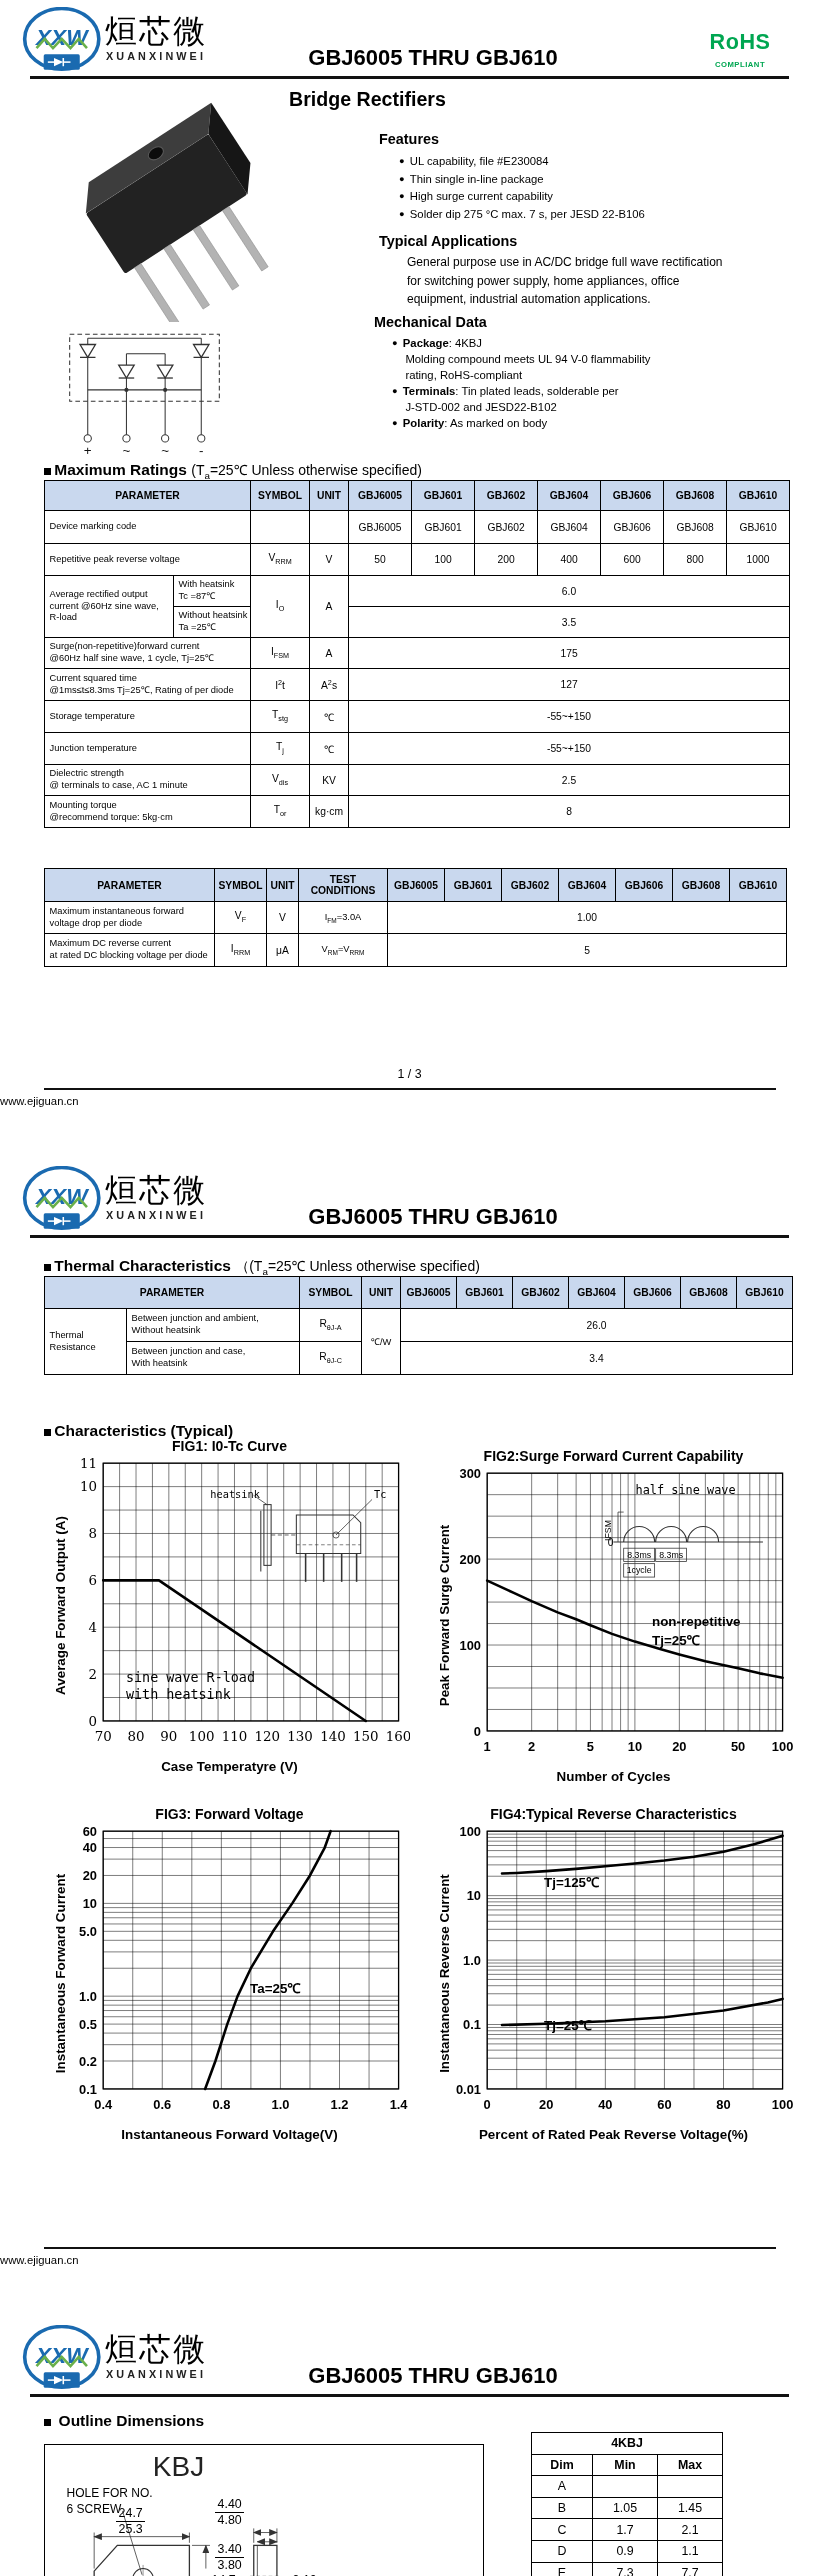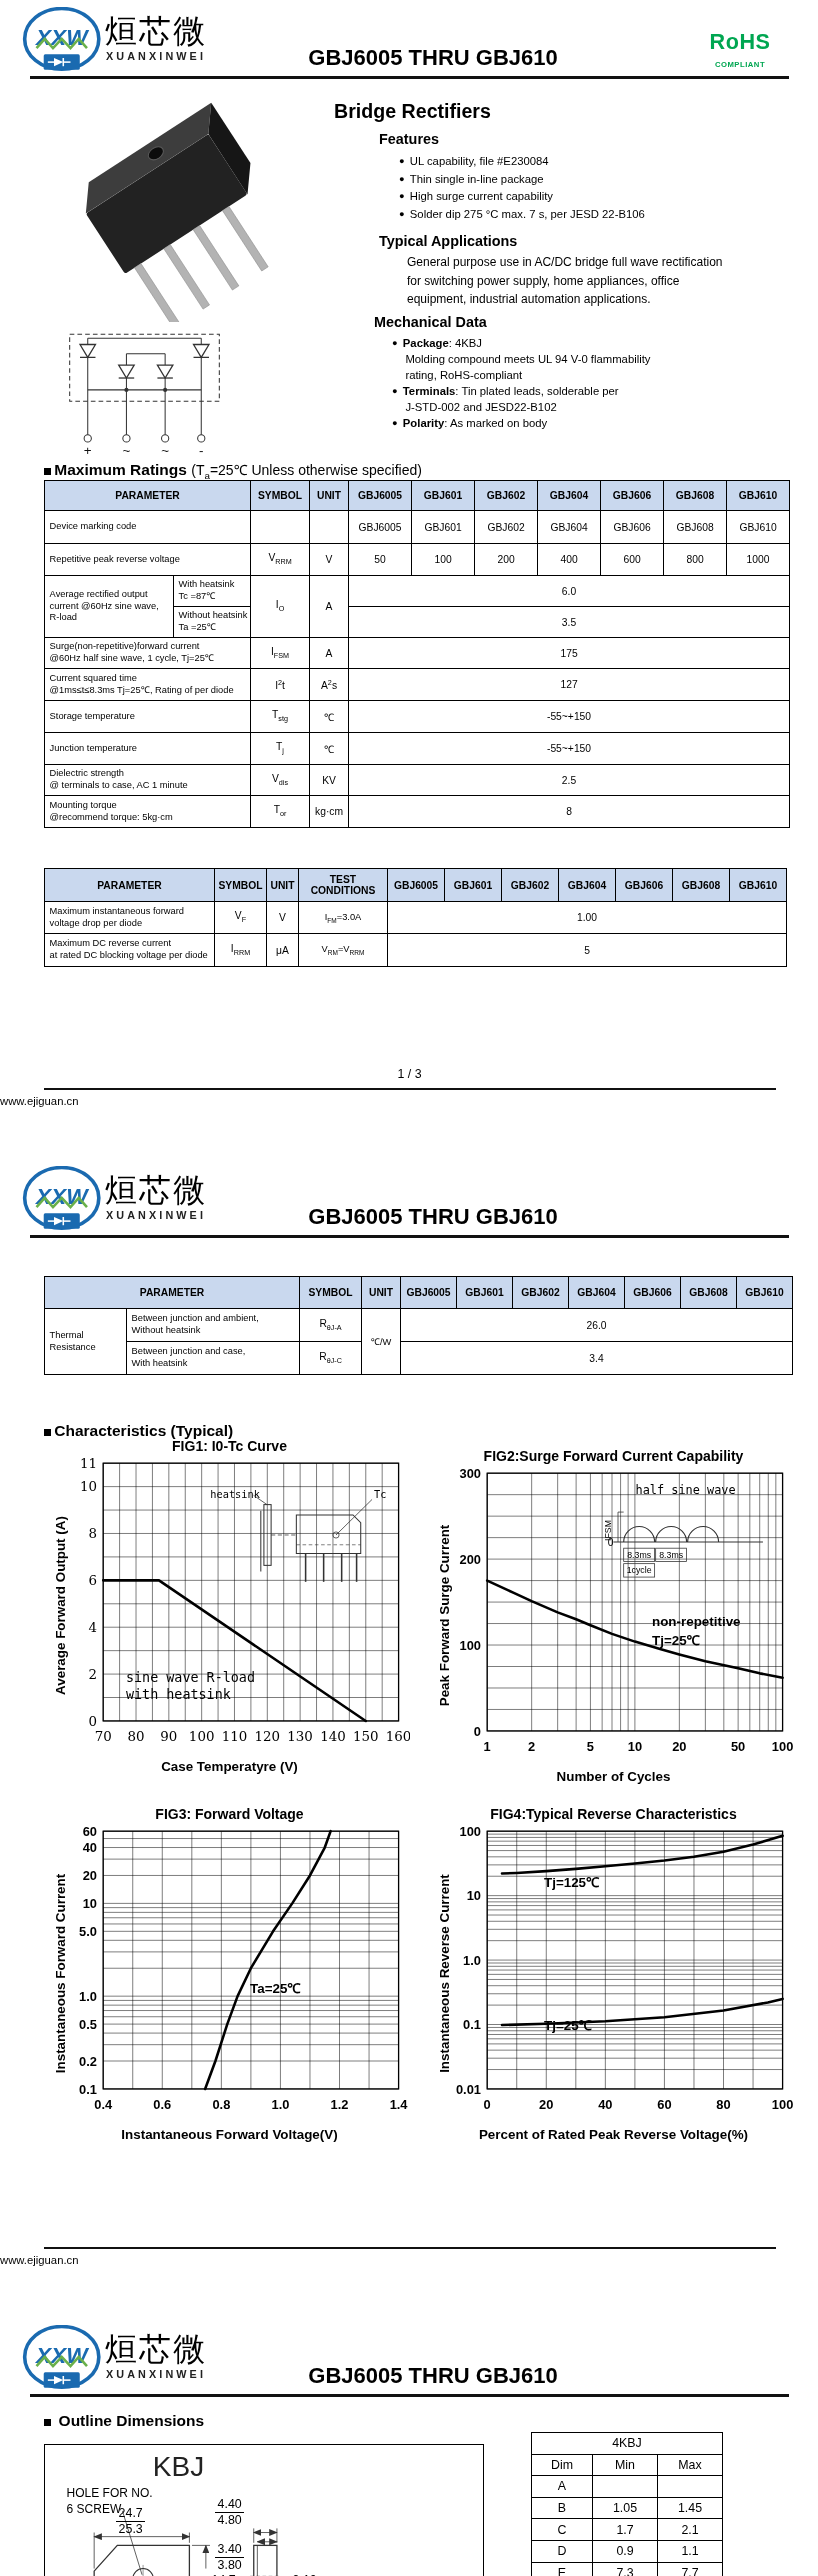--- a/index.html
+++ b/index.html
@@ -46,21 +46,21 @@
   .frule{position:absolute;left:44px;width:732px;height:1.5px;background:#111;}
   .site{position:absolute;left:0;width:819px;text-align:left;font-size:11.3px;}
   
   .obox{position:absolute;left:44px;top:126px;width:438px;height:368px;border:1.5px solid #000;}
   .kbj{position:absolute;left:82px;top:6.2px;width:103px;text-align:center;font-size:28px;color:#222;}
   .holenote{position:absolute;left:21.6px;top:41px;font-size:12px;line-height:1.3;}
   .dim{position:absolute;display:flex;flex-direction:column;align-items:center;font-size:12.4px;line-height:1.18;}
   .dim .dmin{border-bottom:1px solid #000;padding:0 2.6px;}
   table.kt{position:absolute;left:531px;top:114px;width:192px;border-collapse:collapse;border:1.5px solid #000;table-layout:fixed;}
   .kt td,.kt th{border:1px solid #000;text-align:center;font-size:12.4px;height:20.6px;padding:0 2.1px;}
-  .kt th{font-weight:normal;}
+  .kt th{font-weight:bold;}
 </style>
 </head>
 <body>
 
 <div class="page" style="top:0;height:1159px">
 
   <div>
     <svg class="abs" style="left:21.6px;top:7.2px" width="80" height="69" viewBox="0 0 155 134">
       <ellipse cx="77" cy="62" rx="72" ry="59" fill="none" stroke="#1a6ab0" stroke-width="7"></ellipse>
       <text x="77" y="74" text-anchor="middle" font-size="44" font-style="italic" font-weight="bold" fill="#1a6ab0">XXW</text>
@@ -74,21 +74,21 @@
     <div class="logo-cn">烜芯微</div>
     <div class="logo-en">XUANXINWEI</div>
     <div class="doc-title">GBJ6005 THRU GBJ610</div>
     <div class="rohs">
       <div class="r1">RoHS</div>
       <div class="r2">COMPLIANT</div>
     </div>
     <div class="hrule"></div>
   </div>
 
-  <div class="abs h2" style="left:289px;top:100px;width:247px;text-align:center">Bridge Rectifiers</div>
+  <div class="abs h2" style="left:289px;top:88px;width:247px;">Bridge Rectifiers</div>
 
   <svg class="abs" style="left:62px;top:100px" width="216" height="222" viewBox="0 0 420 430">
     <g transform="rotate(-33 210 215)">
       <polygon points="70,130 108,82 392,82 354,130" fill="#3d3d3d"></polygon>
       <rect x="70" y="130" width="284" height="140" rx="5" fill="#222"></rect>
       <polygon points="354,130 392,82 392,222 354,270" fill="#161616"></polygon>
       <ellipse cx="248" cy="106" rx="16" ry="11" fill="#0c0c0c" stroke="#5a5a5a" stroke-width="2"></ellipse>
       <g fill="#b3b3b3" stroke="#8a8a8a" stroke-width="1">
         <rect x="92" y="270" width="15" height="140"></rect>
         <rect x="160" y="270" width="15" height="140"></rect>
@@ -343,20 +343,24 @@
       <line x1="80" y1="99" x2="80" y2="115" stroke="#fff" stroke-width="3"></line>
       <line x1="50" y1="107" x2="62" y2="107" stroke="#fff" stroke-width="3"></line>
       <line x1="80" y1="107" x2="94" y2="107" stroke="#fff" stroke-width="3"></line>
     </svg>
     <div class="logo-cn">烜芯微</div>
     <div class="logo-en">XUANXINWEI</div>
     <div class="doc-title">GBJ6005 THRU GBJ610</div>
     <div class="hrule"></div>
   </div>
 
+  <div class="sec" style="left:44px;top:97px">
+    <span class="sq"></span><span>Thermal Characteristics</span>
+    <span class="cond">（<span>(T</span><sub>a</sub><span>=25℃ Unless otherwise specified)</span></span>
+  </div>
 
   <table class="dt" style="left:44px;top:117px;width:745px">
     <colgroup>
         <col style="width:82px">
         <col style="width:173px">
         <col style="width:62px">
         <col style="width:39px">
         <col style="width:56px">
         <col style="width:56px">
         <col style="width:56px">

